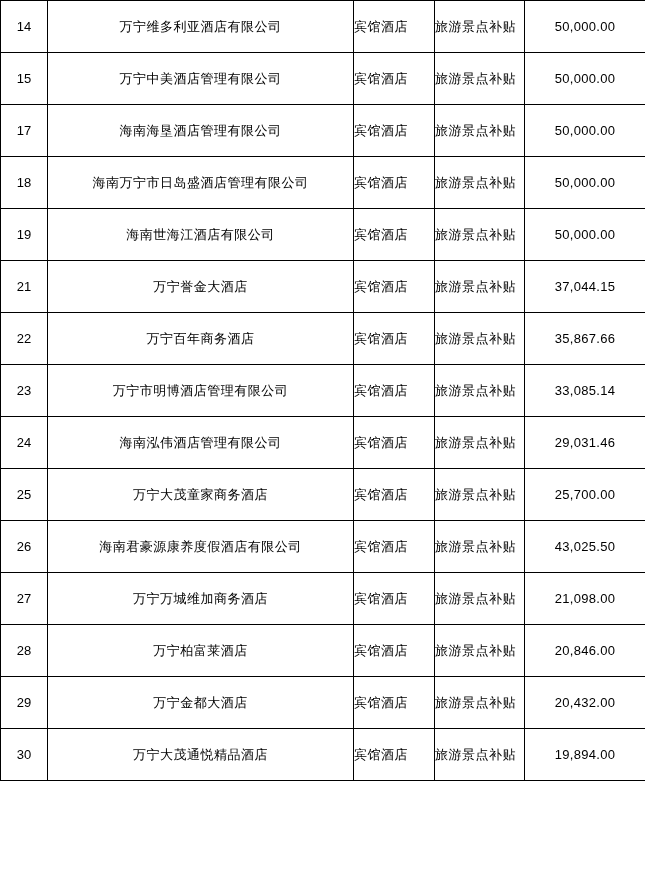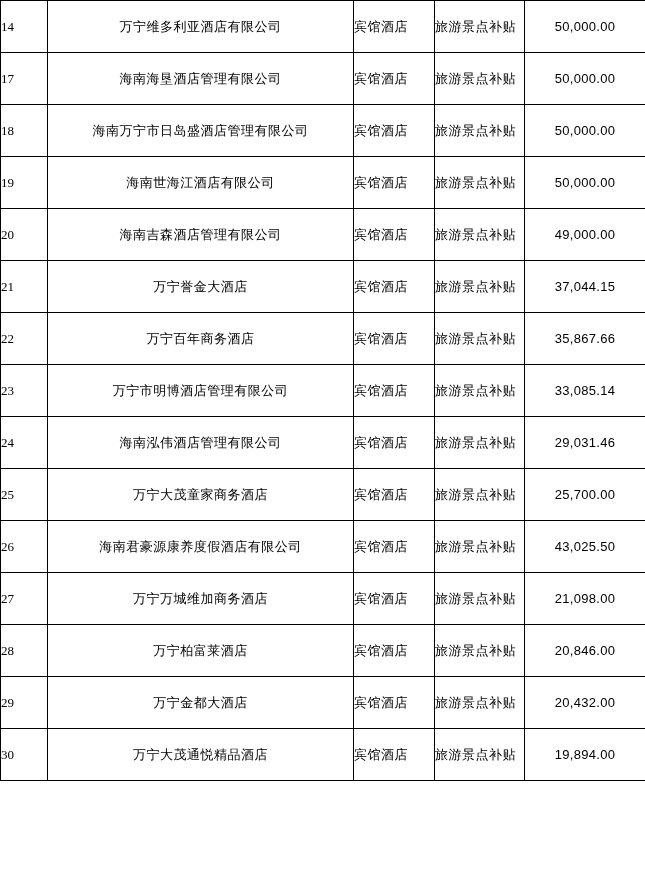--- a/index.html
+++ b/index.html
@@ -33,27 +33,26 @@
     line-height: 1.35;
   }
   
   col.c-idx   { width: 47px; }
   col.c-name  { width: 306px; }
   col.c-type  { width: 81px; }
   col.c-cat   { width: 90px; }
   col.c-amt   { width: 121px; }
 
   td.idx {
-    text-align: left;
+    text-align: center;
     font-size: 13px;
     letter-spacing: 0;
     padding: 0 13px;
     word-break: break-all;
     line-height: 1.5;
-    font-family: Liberation Serif, serif;
   }
   td.name {
     text-align: center;
     padding: 6px 10px 6px 14px;
     letter-spacing: 0.5px;
     line-height: 1.5;
   }
   td.type, td.cat {
     text-align: left;
     padding: 4px 8px;
@@ -81,46 +80,46 @@
     </colgroup>
     <tbody>
         <tr class="row">
           <td class="idx">14</td>
           <td class="name">万宁维多利亚酒店有限公司</td>
           <td class="type">宾馆酒店</td>
           <td class="cat">旅游景点补贴</td>
           <td class="amt">50,000.00</td>
         </tr>
         <tr class="row">
+          <td class="idx">15</td>
+          <td class="name">万宁中美酒店管理有限公司</td>
+          <td class="type">宾馆酒店</td>
+          <td class="cat">旅游景点补贴</td>
+          <td class="amt">50,000.00</td>
+        </tr>
+        <tr class="row">
           <td class="idx">17</td>
           <td class="name">海南海垦酒店管理有限公司</td>
           <td class="type">宾馆酒店</td>
           <td class="cat">旅游景点补贴</td>
           <td class="amt">50,000.00</td>
         </tr>
         <tr class="row">
           <td class="idx">18</td>
           <td class="name">海南万宁市日岛盛酒店管理有限公司</td>
           <td class="type">宾馆酒店</td>
           <td class="cat">旅游景点补贴</td>
           <td class="amt">50,000.00</td>
         </tr>
         <tr class="row">
           <td class="idx">19</td>
           <td class="name">海南世海江酒店有限公司</td>
           <td class="type">宾馆酒店</td>
           <td class="cat">旅游景点补贴</td>
           <td class="amt">50,000.00</td>
-        </tr>
-        <tr class="row">
-          <td class="idx">20</td>
-          <td class="name">海南吉森酒店管理有限公司</td>
-          <td class="type">宾馆酒店</td>
-          <td class="cat">旅游景点补贴</td>
-          <td class="amt">49,000.00</td>
         </tr>
         <tr class="row">
           <td class="idx">21</td>
           <td class="name">万宁誉金大酒店</td>
           <td class="type">宾馆酒店</td>
           <td class="cat">旅游景点补贴</td>
           <td class="amt">37,044.15</td>
         </tr>
         <tr class="row">
           <td class="idx">22</td>

